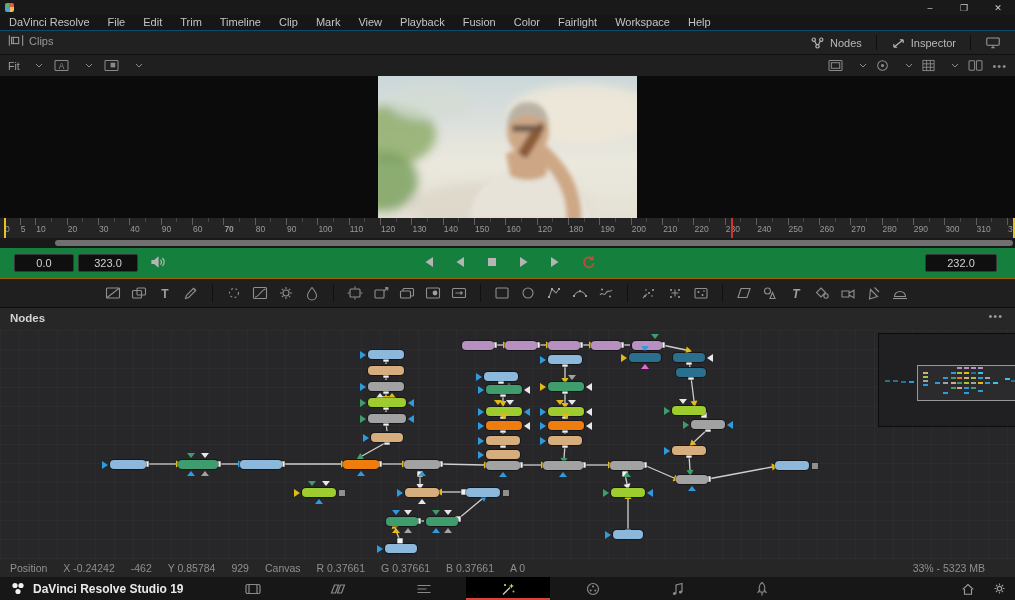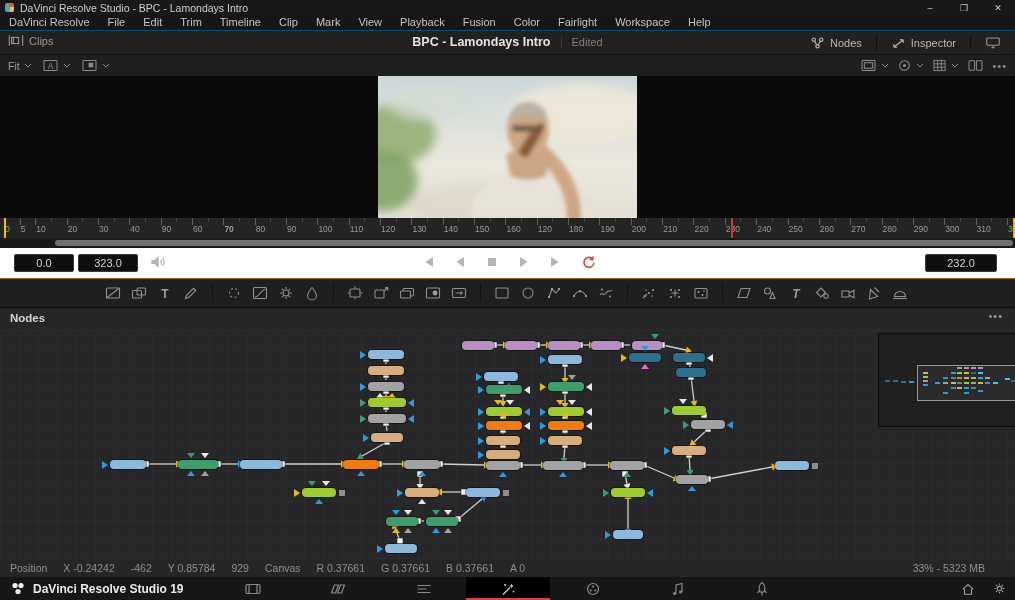--- a/index.html
+++ b/index.html
@@ -16,36 +16,36 @@
   .menu-item{padding:0 9px;line-height:15px;cursor:default;}
   #headerbar{left:0;top:31px;width:1015px;height:23px;background:#212121;border-bottom:1px solid #111;}
   .clips{position:absolute;left:8px;top:3px;display:flex;align-items:center;gap:5px;color:#9a9a9a;font-size:11px;}
   .proj-title{position:absolute;left:0;right:0;top:4px;text-align:center;font-size:12.5px;font-weight:bold;color:#e3e3e3;}
   .proj-title .edited{font-weight:normal;color:#7f7f7f;font-size:11px;margin-left:10px;padding-left:10px;border-left:1px solid #3a3a3a;}
   .hdr-right{position:absolute;right:6px;top:0;height:23px;display:flex;align-items:center;gap:6px;font-size:11px;color:#b9b9b9;}
   .hdr-group{display:flex;align-items:center;gap:5px;padding:0 8px;height:23px;}
   .hdr-sep{width:1px;height:15px;background:#0e0e0e;}
   #viewerbar{left:0;top:55px;width:1015px;height:21px;background:#1f1f1f;border-bottom:1px solid #0d0d0d;}
   .vb-left{position:absolute;left:8px;top:0;height:21px;display:flex;align-items:center;gap:10px;font-size:10.5px;color:#9d9d9d;}
-  .vb-box{display:flex;align-items:center;gap:4px;}
+  .vb-box{display:flex;align-items:center;gap:15px;}
   .vb-center{position:absolute;left:0;right:0;top:4px;text-align:center;font-size:11px;color:#bdbdbd;font-weight:bold;}
   .vb-right{position:absolute;right:8px;top:0;height:21px;display:flex;align-items:center;gap:8px;color:#8d8d8d;}
   #viewer{left:0;top:76px;width:1015px;height:142px;background:#0b0b0b;}
   #video{position:absolute;left:378px;top:0;width:259px;height:142px;background:#dfe3df;}
   
   #ruler{left:0;top:218px;width:1015px;height:20px;background:#242424;border-bottom:1px solid #161616;overflow:hidden;}
   .tick{position:absolute;top:0;width:1px;height:7px;background:#5d5d5d;}
   .tick-label{position:absolute;top:6px;font-size:8.5px;color:#9a9a9a;transform:translateX(1px);}
   .tick-minor{position:absolute;top:0;width:1px;height:4px;background:#454545;}
   .playhead{position:absolute;top:0;width:2px;height:20px;}
   .range-mark{position:absolute;top:0;width:2px;height:20px;}
   #scrollzone{left:0;top:238px;width:1015px;height:10px;background:#191919;}
   #scroll-thumb{position:absolute;left:55px;top:2px;width:958px;height:6px;border-radius:3px;background:#707070;}
   
-  #transport{left:0;top:248px;width:1015px;height:30px;background:#ffffff;border-bottom:4px solid #a16207;}
+  #transport{left:0;top:248px;width:1015px;height:30px;background:#15803d;border-bottom:4px solid #a16207;}
   .t-field{position:absolute;top:6px;height:16px;background:#0f0f0f;border:1px solid #383838;border-radius:2px;
            font-size:11px;color:#d2d2d2;display:flex;align-items:center;justify-content:center;}
   .t-center{position:absolute;left:0;right:0;top:4px;display:flex;justify-content:center;align-items:center;gap:10px;}
   .t-btn{width:22px;height:20px;display:flex;align-items:center;justify-content:center;}
   
   #toolrow{left:0;top:279px;width:1015px;height:29px;background:#1f1f1f;border-bottom:1px solid #0d0d0d;display:flex;align-items:center;padding-left:100px;box-sizing:border-box;}
   .tool-ico{width:26px;height:20px;display:flex;align-items:center;justify-content:center;color:#8f8f8f;}
   .tool-sep{width:1px;height:18px;background:#101010;margin:0 8px;}
   
   #nodeshdr{left:0;top:308px;width:1015px;height:22px;background:#272727;border-bottom:1px solid #151515;}
@@ -72,21 +72,20 @@
   .page-btn.active{width:84px;background:#000;}
   .page-btn.active::after{content:"";position:absolute;left:0;bottom:0;width:100%;height:2px;background:#d84336;}
   .ab-right{position:absolute;right:8px;top:0;height:23px;display:flex;align-items:center;gap:16px;color:#9a9a9a;}
   svg{display:block;}
 </style>
 </head>
 <body>
 
 <div class="abs" id="titlebar">
   <span class="app-ico"></span>
-  <span>DaVinci Resolve Studio - BPC - Lamondays Intro</span>
   <span class="win-btns">
     <span class="win-btn">–</span>
     <span class="win-btn">❐</span>
     <span class="win-btn">✕</span>
   </span>
 </div>
 
 <div class="abs" id="menubar">
     <span class="menu-item">DaVinci Resolve</span>
     <span class="menu-item">File</span>
@@ -107,23 +106,20 @@
 <div class="abs" id="headerbar">
   <div class="clips">
     <svg width="16" height="13" viewBox="0 0 18 14">
         <g stroke="#9a9a9a" fill="none" stroke-width="1.2">
           <path d="M1.5 1v12M16.5 1v12"></path>
           <rect x="4" y="3.5" width="8" height="7"></rect>
           <path d="M6 3.5v7"></path>
         </g>
       </svg>
     <span>Clips</span>
-  </div>
-  <div class="proj-title">
-    <span>BPC - Lamondays Intro</span><span class="edited">Edited</span>
   </div>
   <div class="hdr-right">
     <div class="hdr-group">
       <svg width="15" height="14" viewBox="0 0 16 15">
           <g stroke="#b9b9b9" fill="none" stroke-width="1.2">
             <circle cx="4" cy="4" r="1.8"></circle>
             <circle cx="12" cy="4" r="1.8"></circle>
             <circle cx="8" cy="11" r="1.8"></circle>
             <path d="M5 5.5l2 4M11 5.5l-2 4"></path>
           </g>

